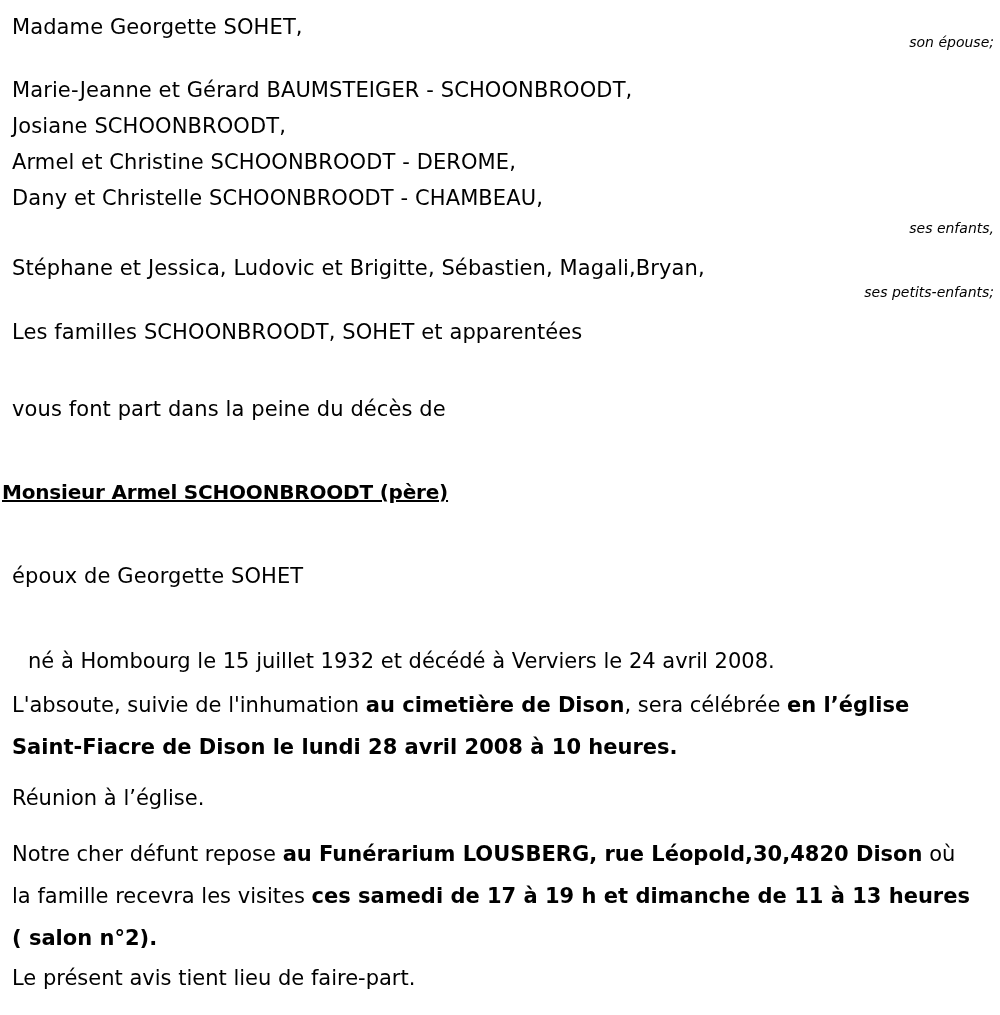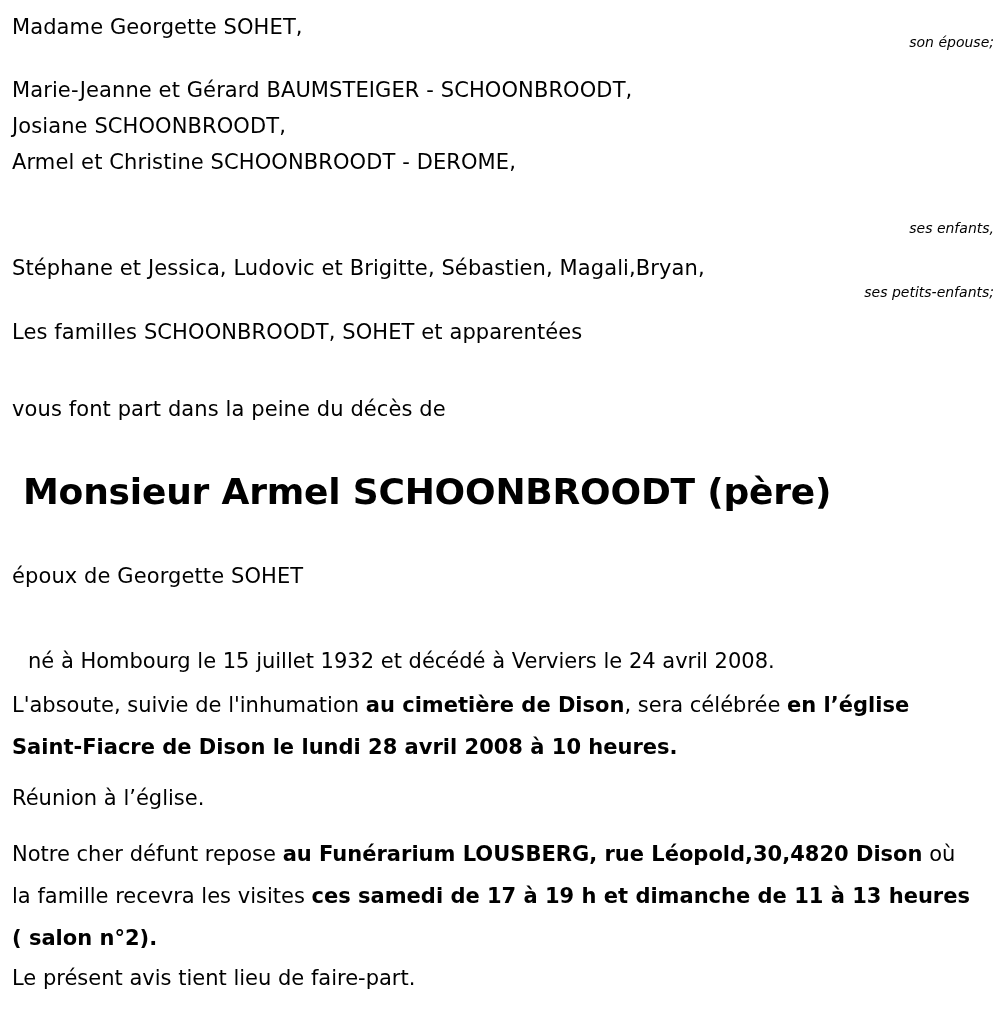--- a/index.html
+++ b/index.html
@@ -42,26 +42,27 @@
     font-size: 14px;
     line-height: 23px;
     font-style: italic;
     font-weight: 400;
     white-space: nowrap;
   }
 
   
   .deceased-name {
     position: absolute;
-    left: 23px;
-    font-size: 36px;
+    left: 2px;
+    font-size: 20px;
     line-height: 38px;
     font-weight: 700;
     letter-spacing: -0.2px;
     white-space: nowrap;
+    text-decoration: underline;
   }
 
   
   .para {
     position: absolute;
     left: 12px;
     width: 962px;
     font-size: 21px;
     line-height: 42px;
     font-weight: 400;
@@ -105,20 +106,21 @@
   <div class="line y-spouse-name">Madame Georgette SOHET,</div>
 
   <div class="rel-label y-spouse-label">son épouse;</div>
 
   <div class="line y-child-1">Marie-Jeanne et Gérard BAUMSTEIGER - SCHOONBROODT,</div>
 
   <div class="line y-child-2">Josiane SCHOONBROODT,</div>
 
   <div class="line y-child-3">Armel et Christine SCHOONBROODT - DEROME,</div>
 
+  <div class="line y-child-4">Dany et Christelle SCHOONBROODT - CHAMBEAU,</div>
 
   <div class="rel-label y-children-label">ses enfants,</div>
 
   <div class="line y-grandchildren">Stéphane et Jessica, Ludovic et Brigitte, Sébastien, Magali,Bryan,</div>
 
   <div class="rel-label y-grandchildren-label">ses petits-enfants;</div>
 
   <div class="line y-announce">vous font part dans la peine du décès de</div>
 
   <div class="line y-families">Les familles SCHOONBROODT, SOHET et apparentées</div>

